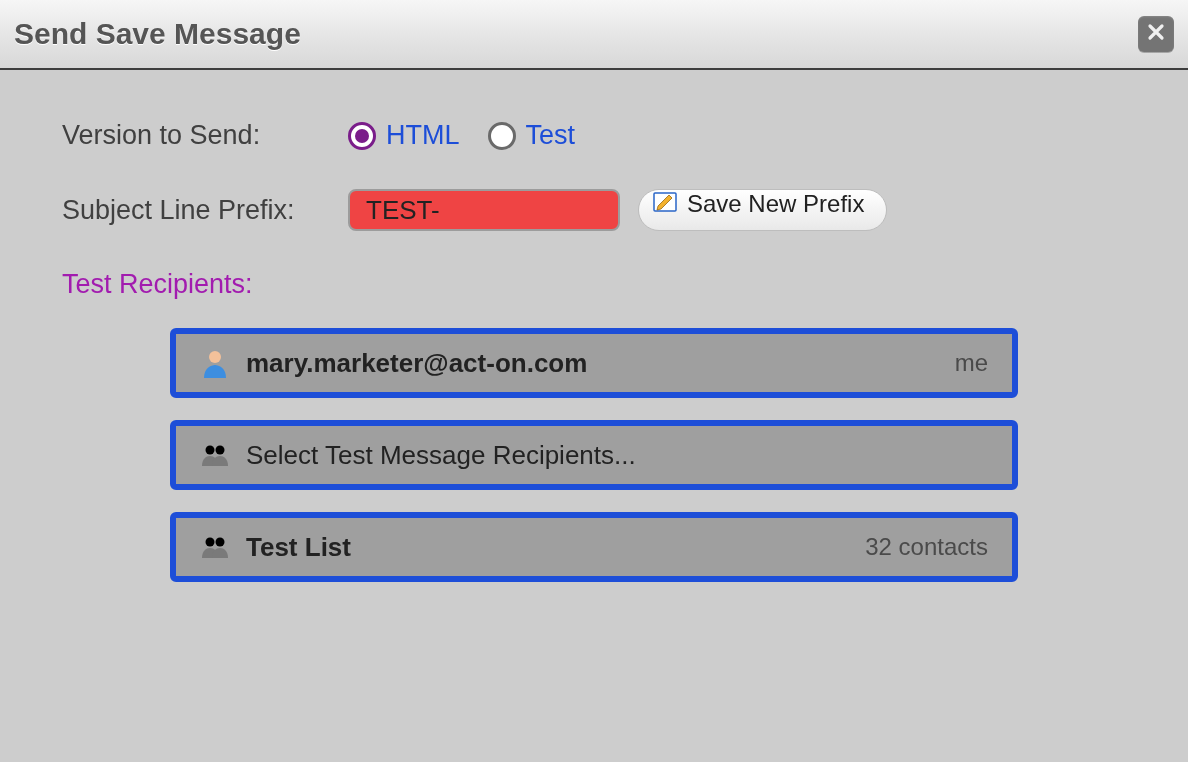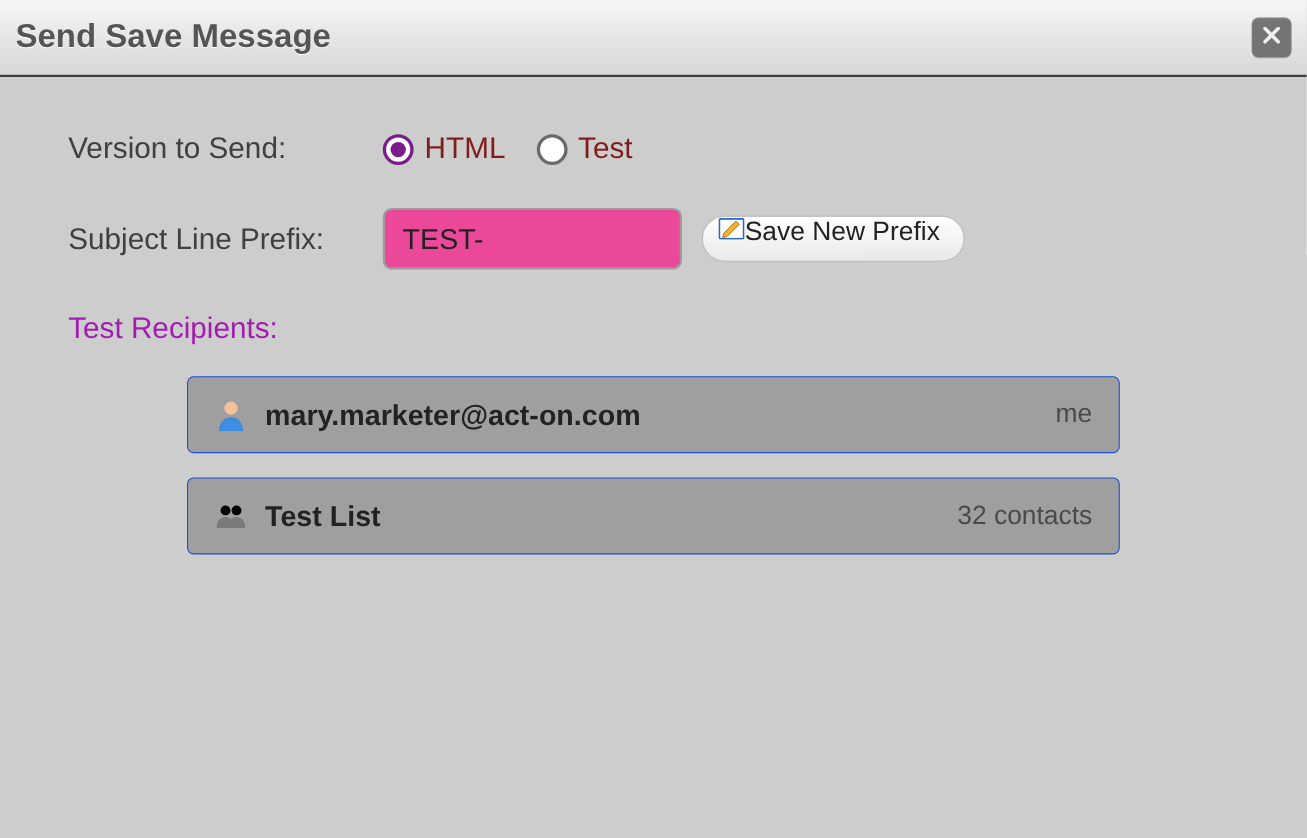--- a/index.html
+++ b/index.html
@@ -23,44 +23,44 @@
     box-shadow: inset 0 1px 2px rgba(255,255,255,.15), 0 1px 0 rgba(0,0,0,.25);
     cursor:pointer;
   }
   .close-btn svg { width:18px; height:18px; }
   .body { padding:50px 62px 0 62px; }
   .row { display:flex; align-items:center; margin-bottom:38px; }
   .row .label {
     width:286px; font-size:27px; color:#404040;
   }
   .radios { display:flex; align-items:center; gap:28px; }
-  .radio-opt { display:flex; align-items:center; gap:10px; font-size:27px; color:#7f1d1d; cursor:pointer; }
+  .radio-opt { display:flex; align-items:center; gap:10px; font-size:27px; color:#1d4ed8; cursor:pointer; }
   .radio-ring {
     width:28px; height:28px; border:3px solid #7a1d8a; border-radius:50%; background:#fff;
     display:flex; align-items:center; justify-content:center;
   }
   .radio-ring.unselected { border-color:#6a6a6a; }
   .radio-dot { width:14px; height:14px; border-radius:50%; background:#7a1d8a; }
   .prefix-input {
-    width:272px; height:56px; border:2px solid #9c9c9c; border-radius:8px;
-    background:#ec4899; font-size:26px; padding:0 16px; color:#222; outline:none;
+    width:272px; height:42px; border:2px solid #9c9c9c; border-radius:8px;
+    background:#ef4444; font-size:26px; padding:0 16px; color:#222; outline:none;
   }
   .save-btn {
-    margin-left:18px; height:42px; padding:0 22px 12px 14px; display:flex; align-items:center; 
+    margin-left:18px; height:42px; padding:0 22px 12px 14px; display:flex; align-items:center; gap:10px;
     border:1px solid #bdbdbd; border-radius:22px;
     background:linear-gradient(to bottom,#ffffff,#e9e9e9); cursor:pointer;
     font-size:24px; color:#222;
   }
   .edit-icon { width:24px; height:20px; display:inline-block; }
   .edit-icon .paper { fill:#ffffff; stroke:#2a66c7; stroke-width:1.5; }
   .edit-icon .pencil { fill:#f3b12c; stroke:#8a5a00; stroke-width:.7; }
   .recipients-label { font-size:27px; color:#a21caf; margin-bottom:28px; }
   .recipients { padding-left:108px; padding-right:108px; }
   .rec-item {
-    background:#9f9f9f; border:1px solid #1d4ed8; border-radius:6px;
+    background:#9f9f9f; border:6px solid #1d4ed8; border-radius:6px;
     height:70px; display:flex; align-items:center; padding:0 24px;
     margin-bottom:22px;
   }
   .rec-item .icon { width:30px; height:30px; margin-right:16px; flex-shrink:0; }
   .rec-item .main { font-size:26px; color:#222; }
   .rec-item .main.bold { font-weight:bold; }
   .rec-item .right { margin-left:auto; font-size:24px; color:#4a4a4a; }
   .user-svg .head { fill:#f3c19a; }
   .user-svg .body { fill:#3d8ee0; }
   .group-svg path { fill:#7a7a7a; }
@@ -121,20 +121,31 @@
         <span class="icon">
           <svg class="user-svg" viewBox="0 0 30 30">
               <circle class="head" cx="15" cy="9" r="6"></circle>
               <path class="body" d="M4 30 C4 20 11 17 15 17 C19 17 26 20 26 30 Z"></path>
             </svg>
         </span>
         <span class="main bold">mary.marketer@act-on.com</span>
         <span class="right">me</span>
       </div>
 
+      <div class="rec-item">
+        <span class="icon">
+          <svg class="group-svg" viewBox="0 0 30 30">
+            <circle cx="10" cy="10" r="4.5"></circle>
+              <circle cx="20" cy="10" r="4.5"></circle>
+            <path d="M2 26 C2 19 6 16 10 16 C14 16 18 19 18 26 Z"></path>
+            <path d="M12 26 C12 19 16 16 20 16 C24 16 28 19 28 26 Z"></path>
+          </svg>
+        </span>
+        <span class="main">Select Test Message Recipients...</span>
+      </div>
 
       <div class="rec-item">
         <span class="icon">
           <svg class="group-svg" viewBox="0 0 30 30">
             <circle cx="10" cy="10" r="4.5"></circle>
               <circle cx="20" cy="10" r="4.5"></circle>
             <path d="M2 26 C2 19 6 16 10 16 C14 16 18 19 18 26 Z"></path>
             <path d="M12 26 C12 19 16 16 20 16 C24 16 28 19 28 26 Z"></path>
           </svg>
         </span>

